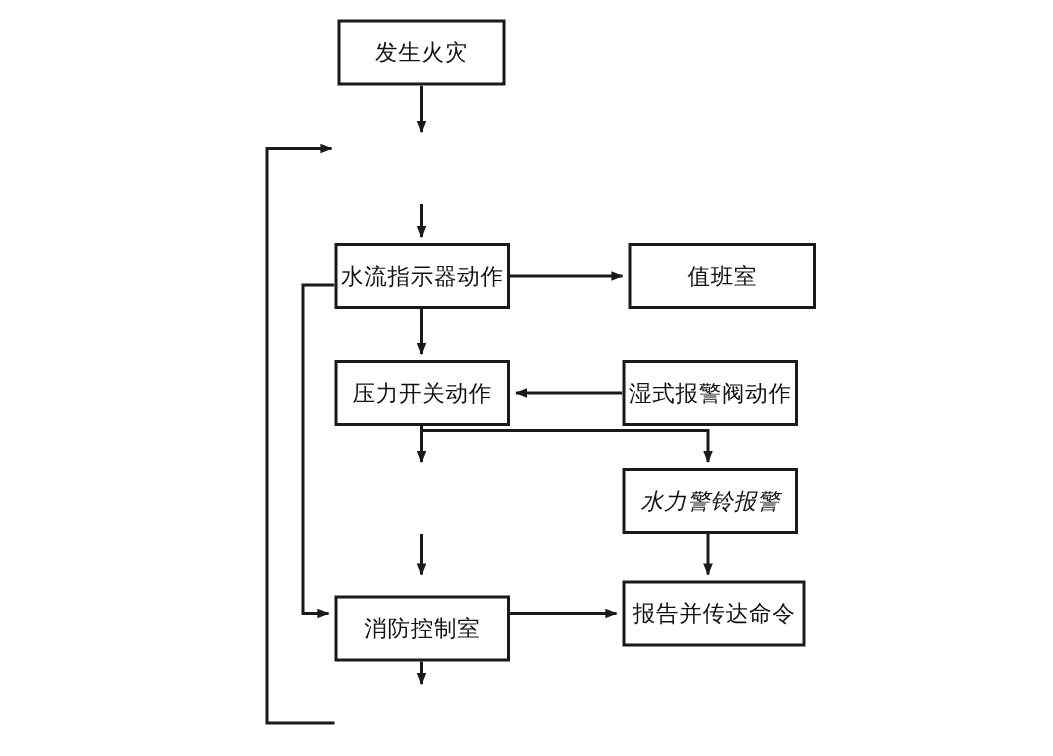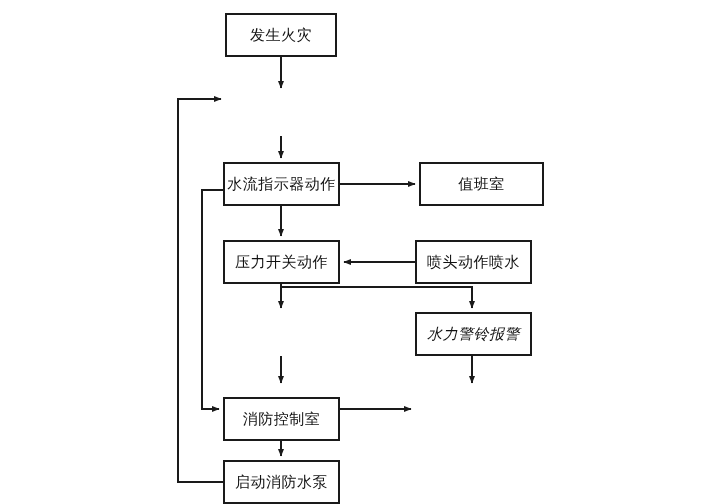--- a/index.html
+++ b/index.html
@@ -96,30 +96,30 @@
 
   <div class="node" style="left:419px; top:162px; width:125px; height:44px;">
     <span>值班室</span>
   </div>
 
   <div class="node" style="left:223px; top:240px; width:117px; height:44px;">
     <span>压力开关动作</span>
   </div>
 
   <div class="node" style="left:415px; top:240px; width:117px; height:44px;">
-    <span>喷头动作喷水</span>
+    <span>湿式报警阀动作</span>
   </div>
 
 
   <div class="node" style="left:415px; top:312px; width:117px; height:44px;font-style:italic;">
     <span>水力警铃报警</span>
   </div>
 
   <div class="node" style="left:223px; top:387px; width:117px; height:44px;margin-top:10px;">
     <span>消防控制室</span>
   </div>
 
+  <div class="node" style="left:415px; top:387px; width:122px; height:44px;">
+    <span>报告并传达命令</span>
+  </div>
 
-  <div class="node" style="left:223px; top:460px; width:117px; height:44px;">
-    <span>启动消防水泵</span>
-  </div>
 
 </div>
 
 </body></html>

